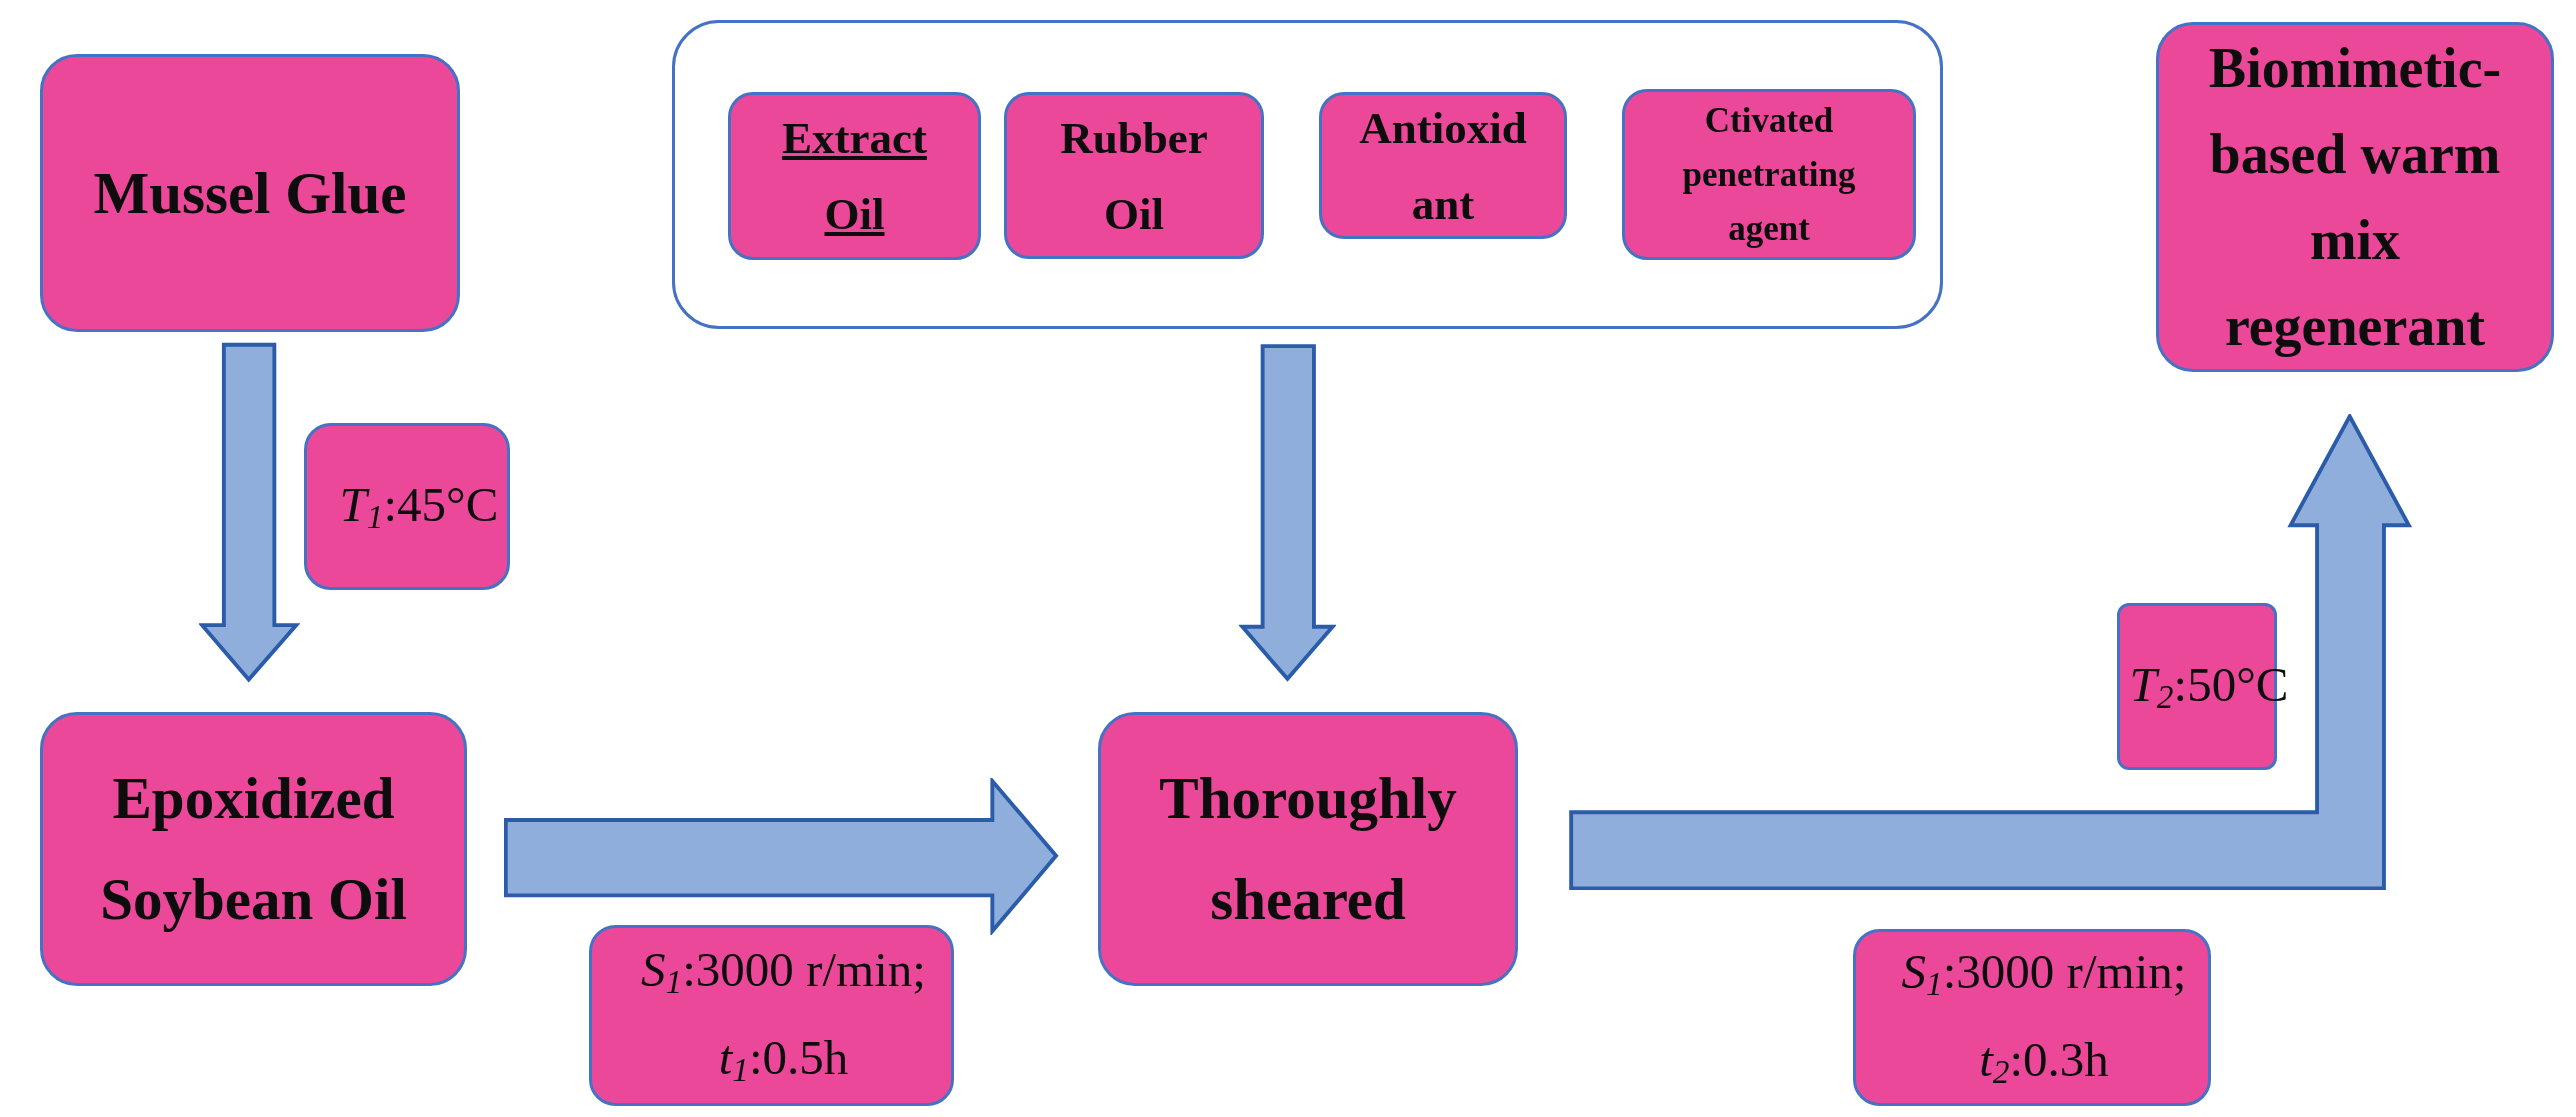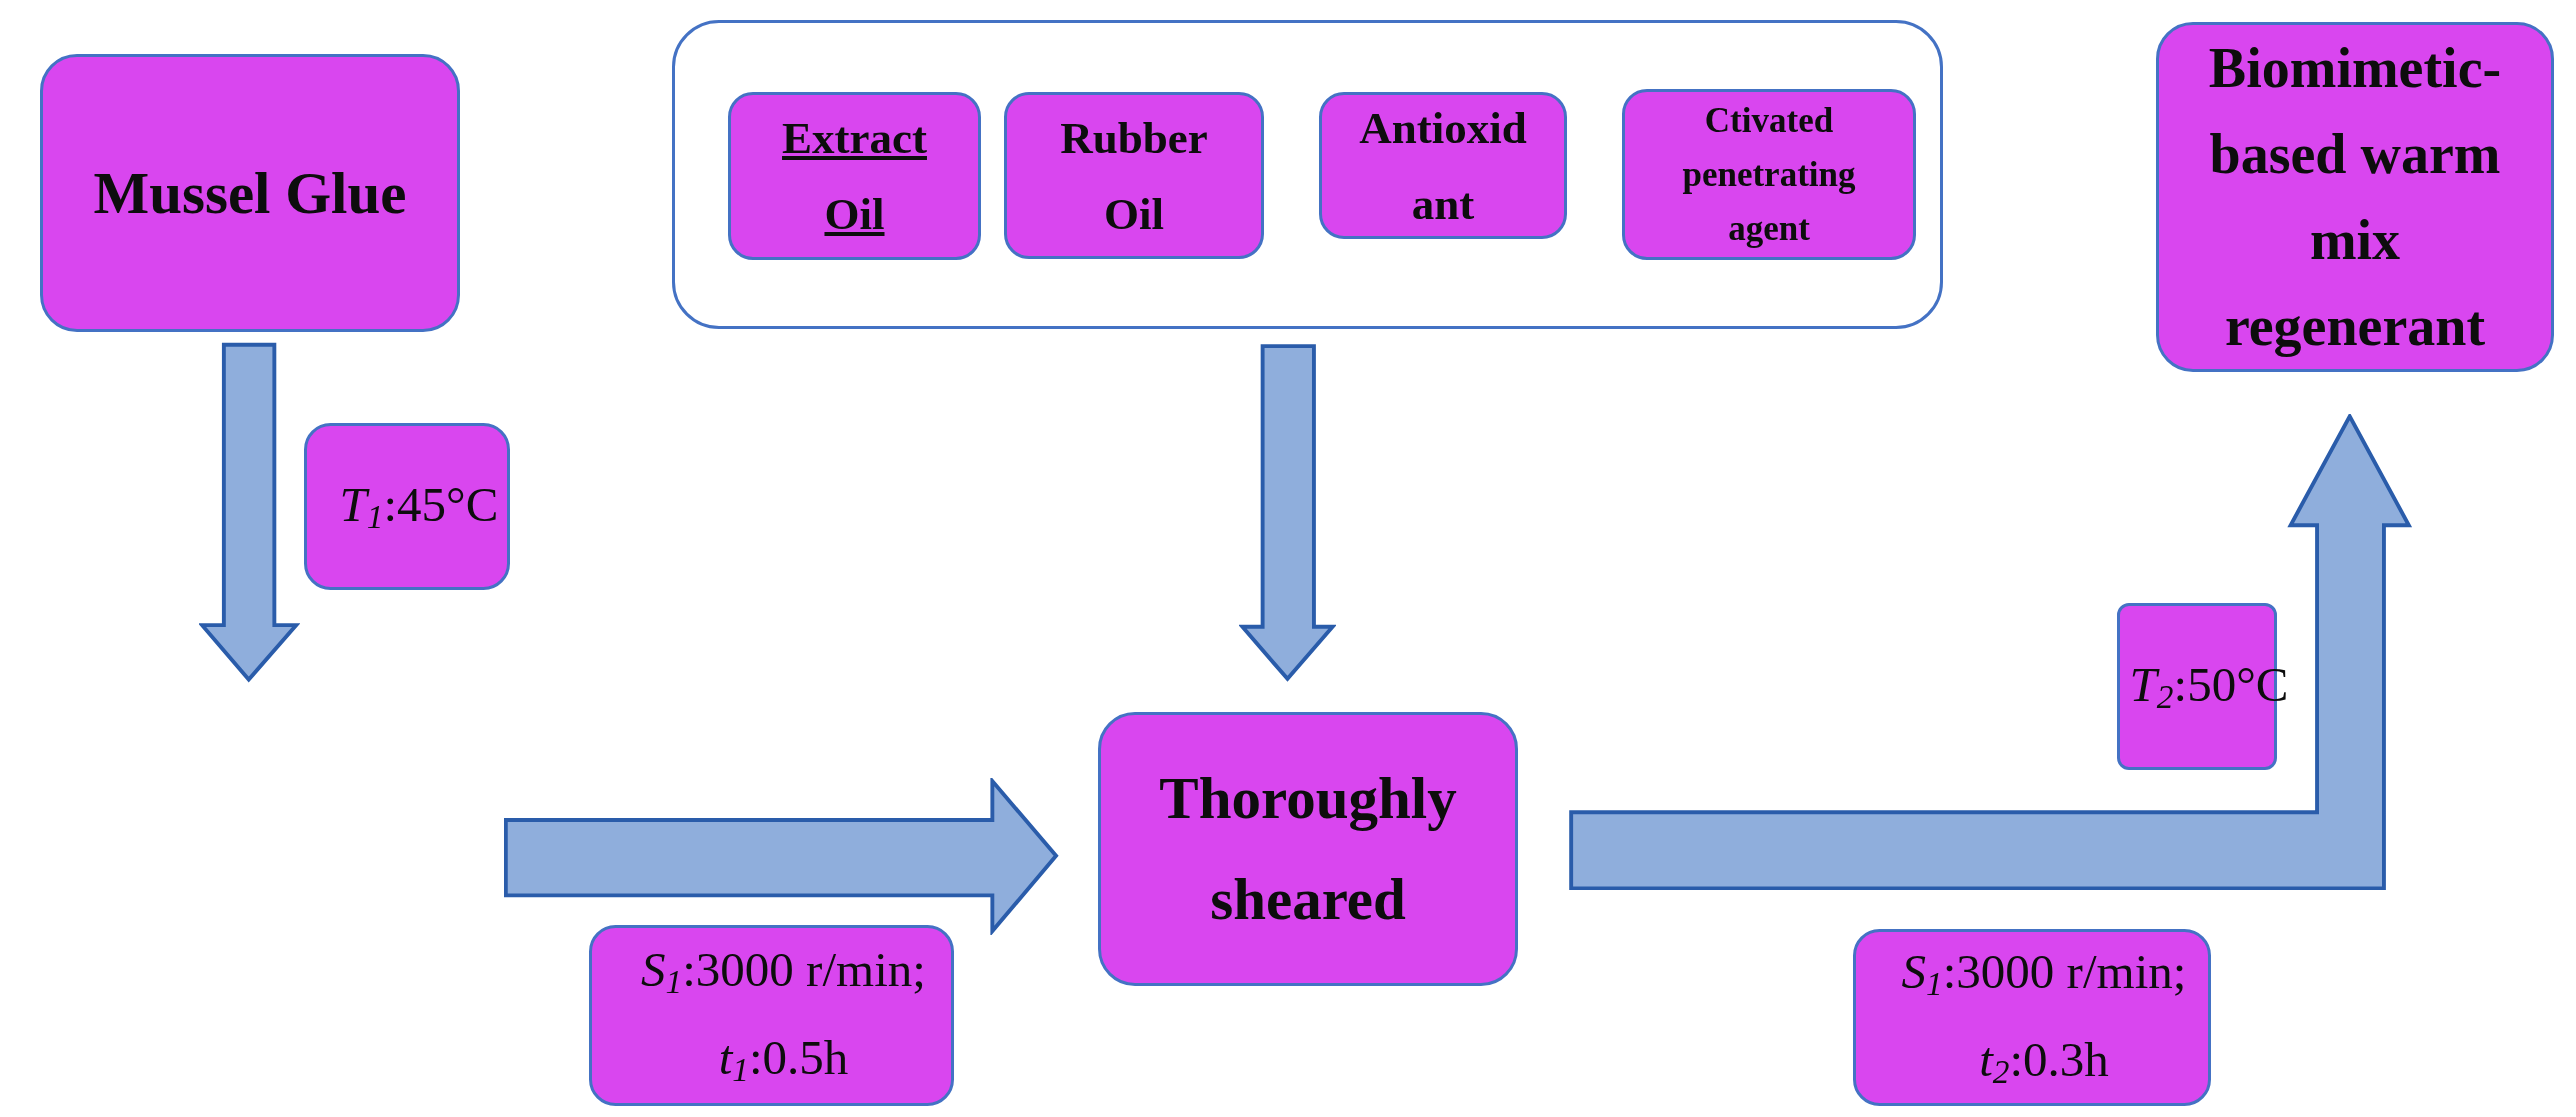--- a/index.html
+++ b/index.html
@@ -13,21 +13,21 @@
   .canvas{
     position:relative;
     width:2576px;height:1117px;
     background:var(--bg);
     font-family:"Liberation Serif","DejaVu Serif",serif;
     color:var(--text_color);
     overflow:hidden;
   }
   .node{
     position:absolute;
-    background:#d946ef;
+    background:#ec4899;
     border:3.9px solid var(--box_border);
     box-sizing:border-box;
     display:flex;flex-direction:column;
     align-items:center;justify-content:center;
     text-align:center;
   }
   .big{border-radius:37px;}
   .big .line{font-weight:700;font-size:59px;line-height:101px;white-space:nowrap;}
   .boxD .line{font-size:56px;line-height:86px;}
   .container-box{border-radius:47px;background:#fff;}
@@ -78,20 +78,24 @@
     <div class="line">agent</div>
   </div>
 
   <div class="node big boxD" style="left:2156px;top:22px;width:398px;height:350px;">
     <div class="line">Biomimetic-</div>
     <div class="line">based warm</div>
     <div class="line">mix</div>
     <div class="line">regenerant</div>
   </div>
 
+  <div class="node big" style="left:40px;top:712px;width:427px;height:274px;">
+    <div class="line">Epoxidized</div>
+    <div class="line">Soybean Oil</div>
+  </div>
 
   <div class="node big" style="left:1098px;top:712px;width:420px;height:274px;">
     <div class="line">Thoroughly</div>
     <div class="line">sheared</div>
   </div>
 
   <div class="node plabel-box" style="left:304px;top:423px;width:206px;height:167px;">
     <div class="pline"><i>T</i><sub>1</sub><span>:45°C</span></div>
   </div>
 

